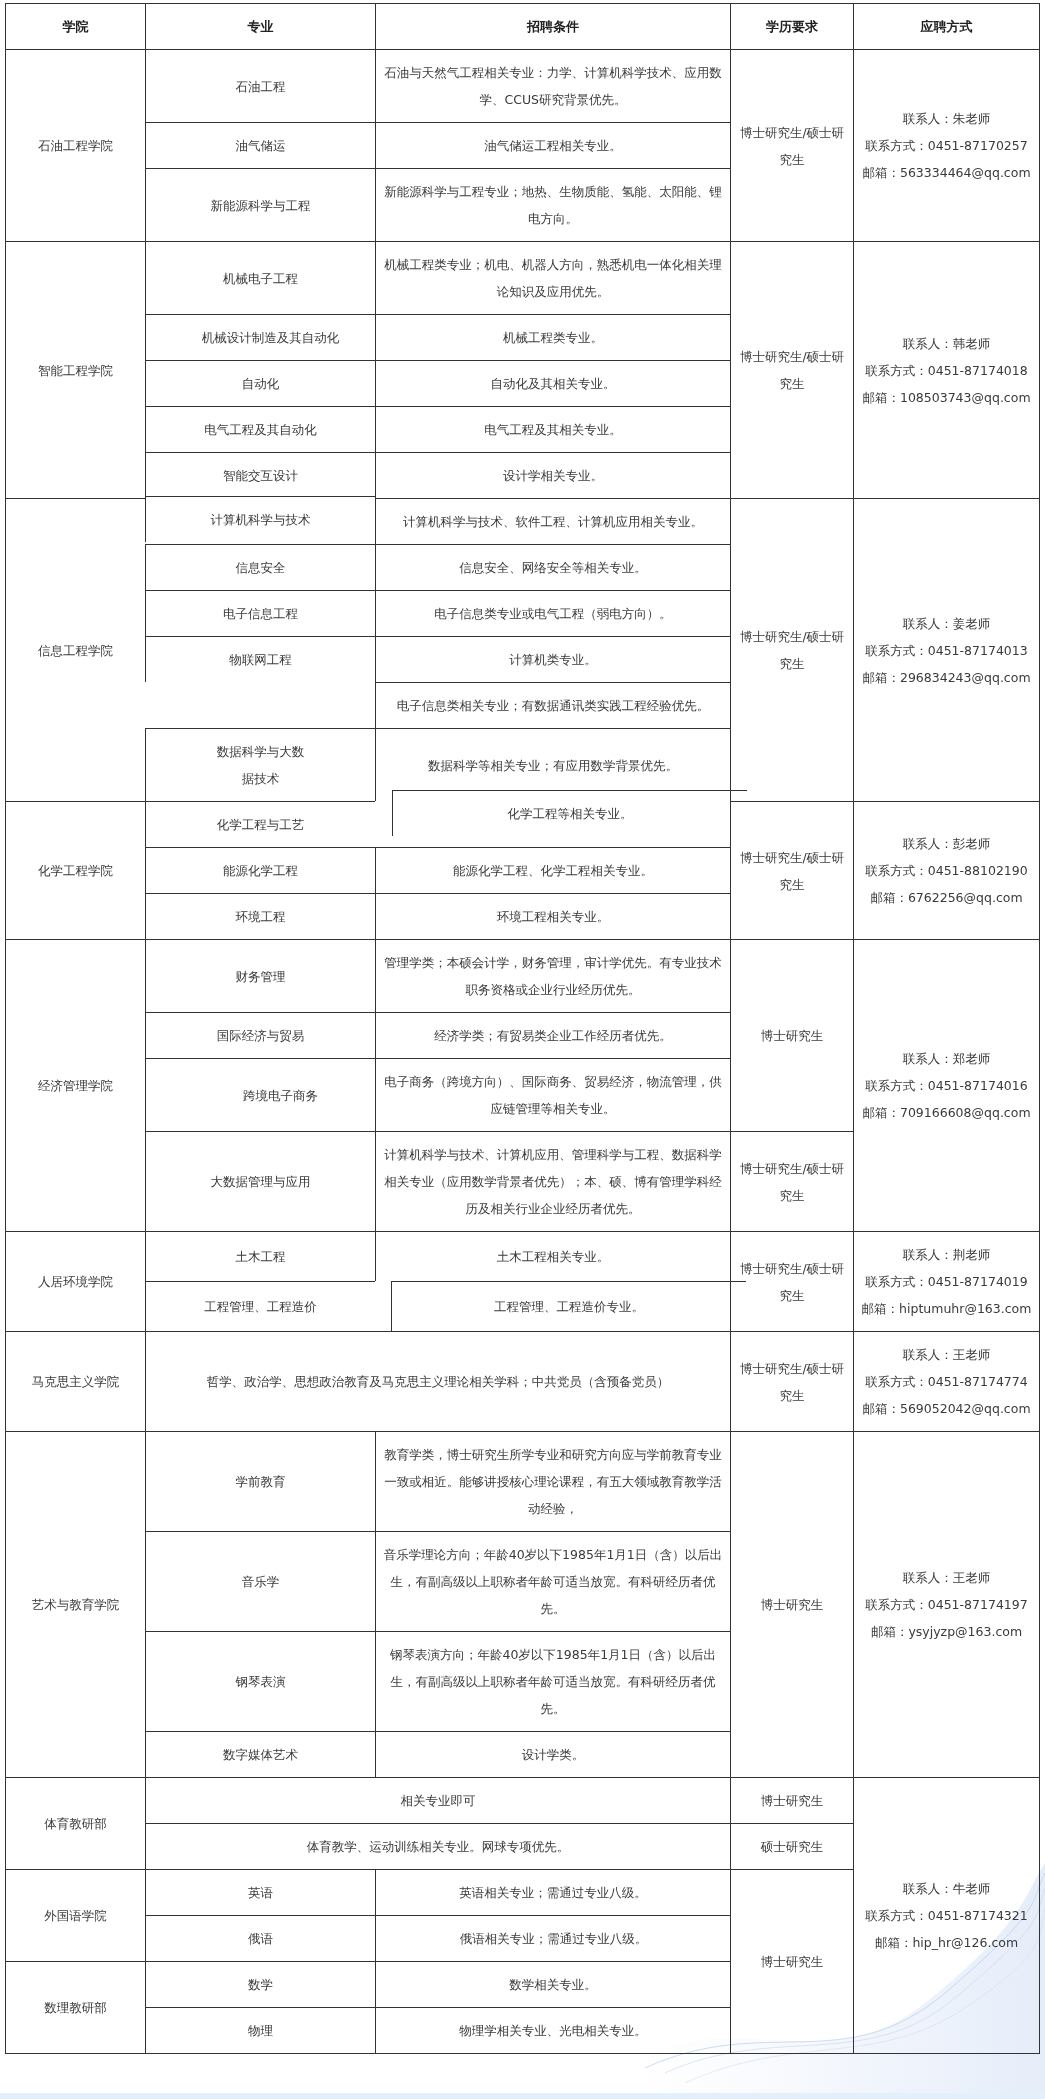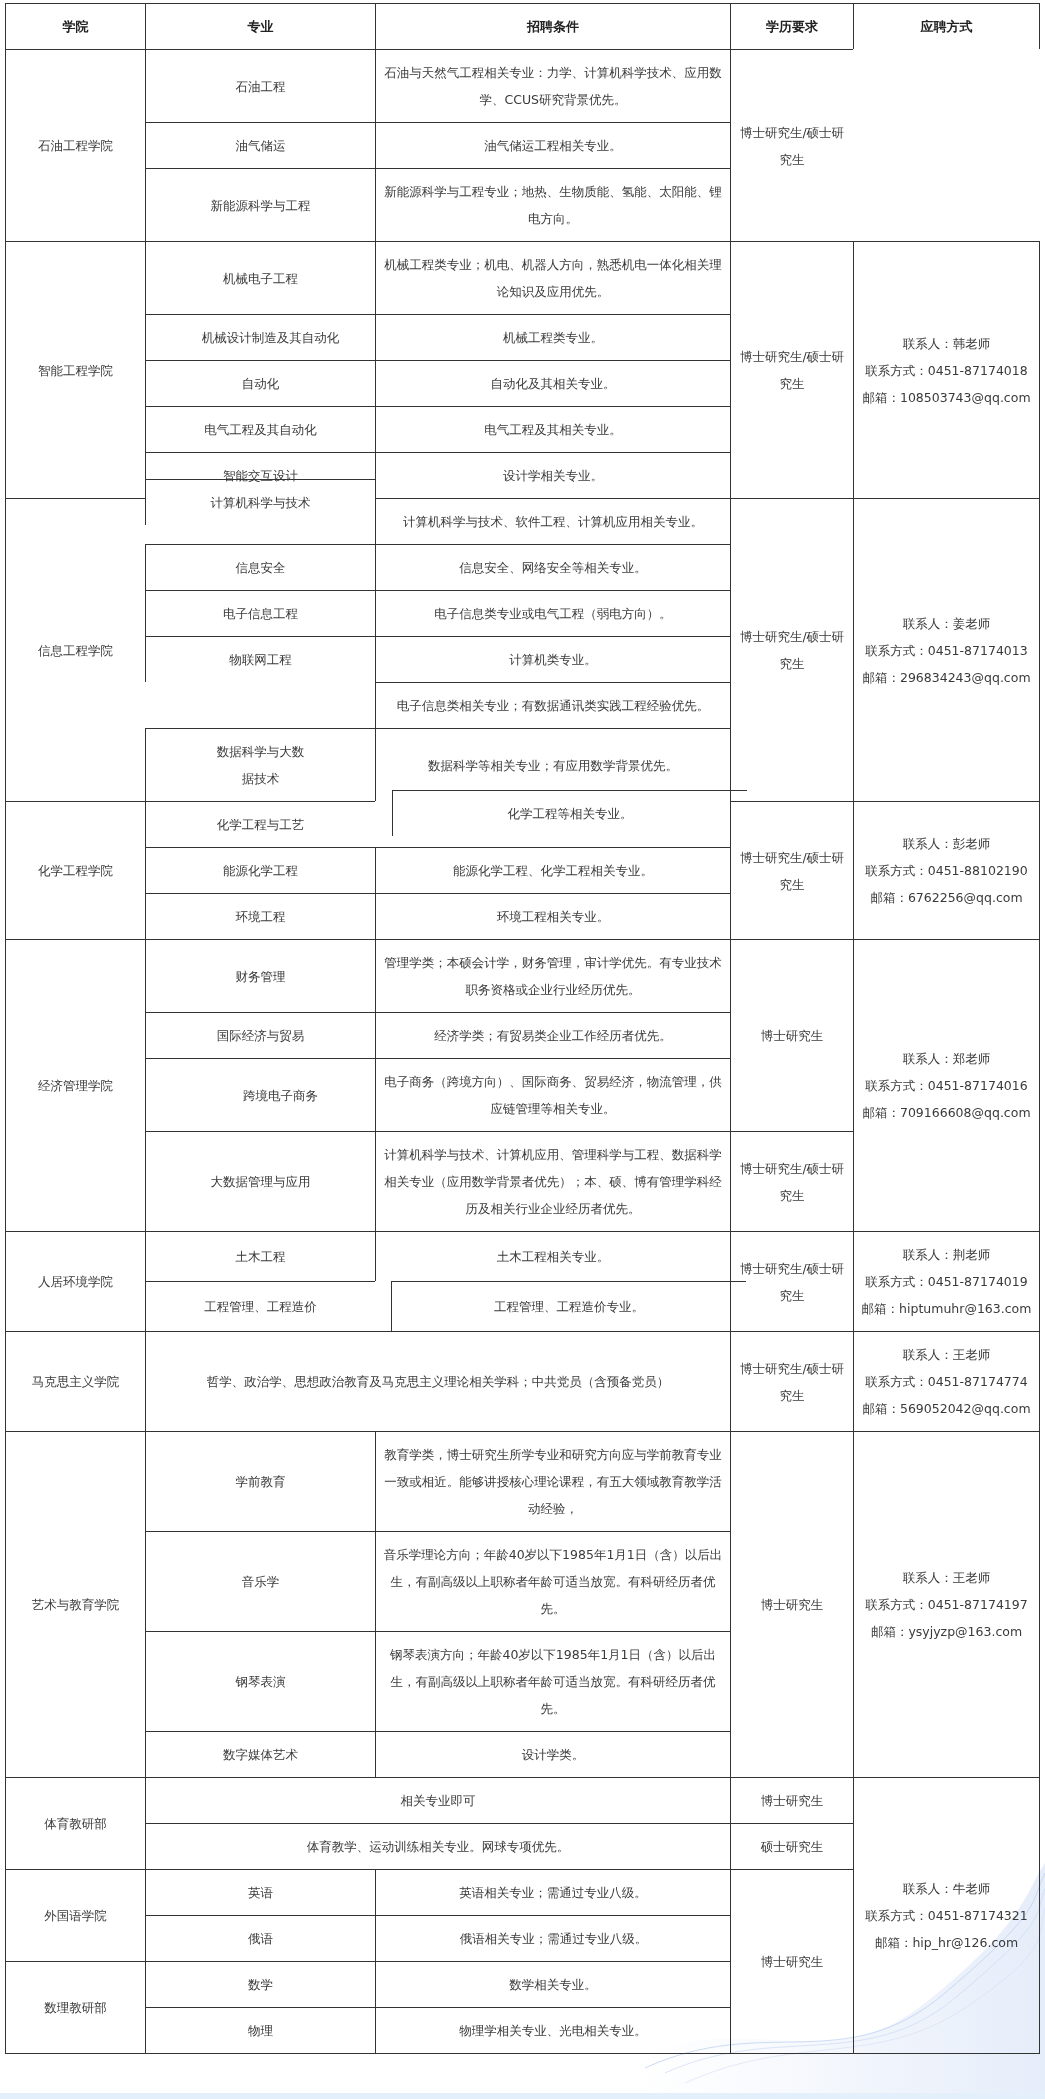--- a/index.html
+++ b/index.html
@@ -59,41 +59,46 @@
   <div class="c hd last" style="left:853px;top:3px;width:187px;height:46px;">应聘方式</div>
 
   <div class="c" style="left:5px;top:49px;width:140px;height:192px;">石油工程学院</div>
   <div class="c" style="left:145px;top:49px;width:230px;height:73px;">石油工程</div>
   <div class="c req" style="left:375px;top:49px;width:355px;height:73px;">石油与天然气工程相关专业：力学、计算机科学技术、应用数学、CCUS研究背景优先。</div>
   <div class="c" style="left:145px;top:122px;width:230px;height:46px;">油气储运</div>
   <div class="c req" style="left:375px;top:122px;width:355px;height:46px;">油气储运工程相关专业。</div>
   <div class="c" style="left:145px;top:168px;width:230px;height:73px;">新能源科学与工程</div>
   <div class="c req" style="left:375px;top:168px;width:355px;height:73px;">新能源科学与工程专业；地热、生物质能、氢能、太阳能、锂电方向。</div>
   <div class="c" style="left:730px;top:49px;width:123px;height:192px;">博士研究生/硕士研究生</div>
+  <div class="c contact last" style="left:853px;top:49px;width:187px;height:192px;">
+    <span>联系人：朱老师</span>
+    <span>联系方式：0451-87170257</span>
+    <span>邮箱：563334464@qq.com</span>
+  </div>
 
   <div class="c" style="left:5px;top:241px;width:140px;height:257px;">智能工程学院</div>
   <div class="c" style="left:145px;top:241px;width:230px;height:73px;">机械电子工程</div>
   <div class="c req" style="left:375px;top:241px;width:355px;height:73px;">机械工程类专业；机电、机器人方向，熟悉机电一体化相关理论知识及应用优先。</div>
   <div class="c" style="left:145px;top:314px;width:230px;height:46px;padding-left:28px;">机械设计制造及其自动化</div>
   <div class="c req" style="left:375px;top:314px;width:355px;height:46px;">机械工程类专业。</div>
   <div class="c" style="left:145px;top:360px;width:230px;height:46px;">自动化</div>
   <div class="c req" style="left:375px;top:360px;width:355px;height:46px;">自动化及其相关专业。</div>
   <div class="c" style="left:145px;top:406px;width:230px;height:46px;">电气工程及其自动化</div>
   <div class="c req" style="left:375px;top:406px;width:355px;height:46px;">电气工程及其相关专业。</div>
   <div class="c" style="left:145px;top:452px;width:230px;height:46px;">智能交互设计</div>
   <div class="c req" style="left:375px;top:452px;width:355px;height:46px;">设计学相关专业。</div>
   <div class="c" style="left:730px;top:241px;width:123px;height:257px;">博士研究生/硕士研究生</div>
   <div class="c contact last" style="left:853px;top:241px;width:187px;height:257px;">
     <span>联系人：韩老师</span>
     <span>联系方式：0451-87174018</span>
     <span>邮箱：108503743@qq.com</span>
   </div>
 
   <div class="c" style="left:5px;top:498px;width:140px;height:303px;">信息工程学院</div>
-  <div class="c" style="left:145px;top:479px;width:230px;height:46px;">计算机科学与技术</div>
+  <div class="c" style="left:145px;top:496px;width:230px;height:46px;">计算机科学与技术</div>
   <div class="c req" style="left:375px;top:498px;width:355px;height:46px;">计算机科学与技术、软件工程、计算机应用相关专业。</div>
   <div class="c" style="left:145px;top:544px;width:230px;height:46px;">信息安全</div>
   <div class="c req" style="left:375px;top:544px;width:355px;height:46px;">信息安全、网络安全等相关专业。</div>
   <div class="c" style="left:145px;top:590px;width:230px;height:46px;">电子信息工程</div>
   <div class="c req" style="left:375px;top:590px;width:355px;height:46px;">电子信息类专业或电气工程（弱电方向）。</div>
   <div class="c" style="left:145px;top:636px;width:230px;height:46px;">物联网工程</div>
   <div class="c req" style="left:375px;top:636px;width:355px;height:46px;">计算机类专业。</div>
   <div class="c req" style="left:375px;top:682px;width:355px;height:46px;">电子信息类相关专业；有数据通讯类实践工程经验优先。</div>
   <div class="c" style="left:145px;top:728px;width:230px;height:73px;padding:0 70px;">数据科学与大数据技术</div>
   <div class="c req" style="left:375px;top:728px;width:355px;height:73px;">数据科学等相关专业；有应用数学背景优先。</div>

